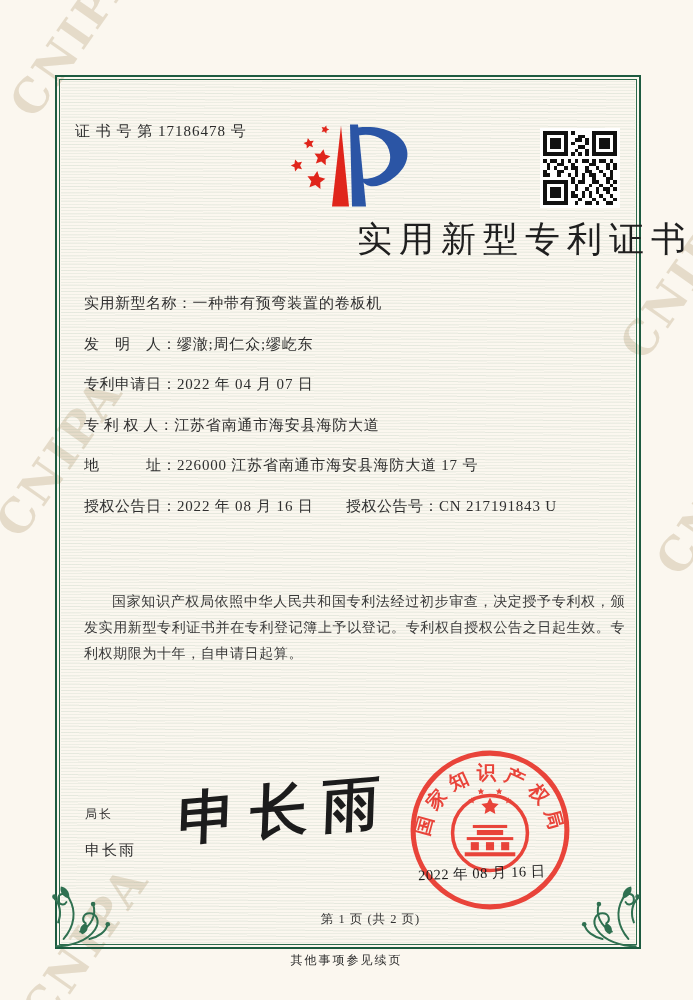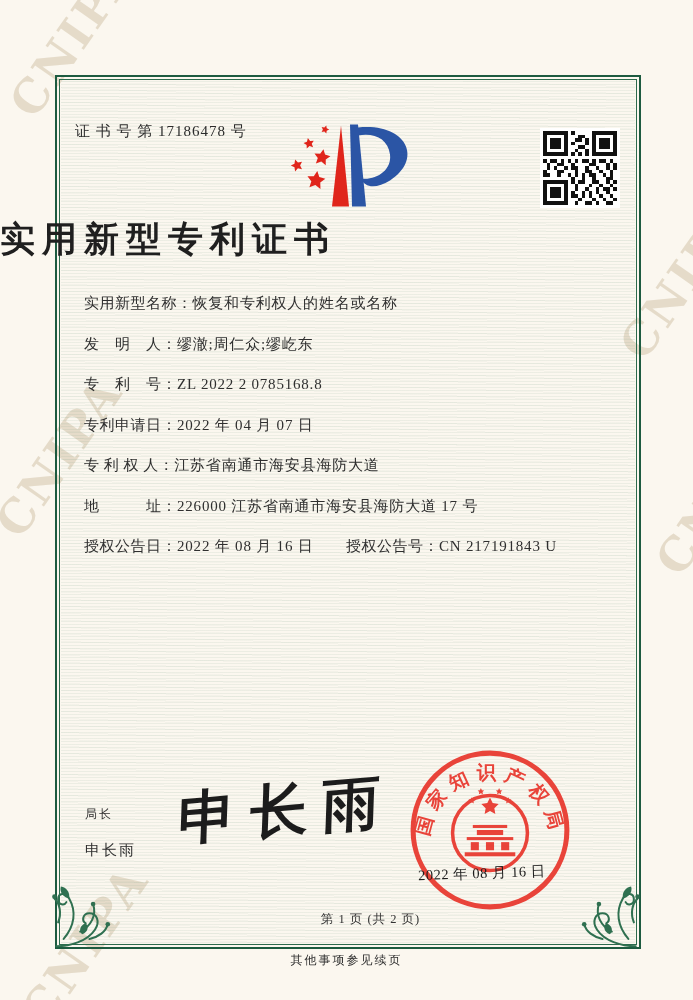--- a/index.html
+++ b/index.html
@@ -51,21 +51,21 @@
     font-size:15px;letter-spacing:1px;color:#2b2b2b;z-index:2;
   }
 
   .logo{position:absolute;left:278px;top:116px;width:160px;height:100px;z-index:2;}
 
   .qr{position:absolute;left:540px;top:128px;width:74px;height:74px;background:#fff;padding:3px;z-index:2;}
   .qr svg{display:block;width:100%;height:100%;}
 
   .title{
     position:absolute;left:0;right:0;top:216px;
-    text-align:left;font-size:35px;font-weight:bold;
+    text-align:right;font-size:35px;font-weight:normal;
     letter-spacing:7px;color:#1f1f1f;z-index:2;
   }
 
   .fields{position:absolute;left:84px;top:294px;width:545px;z-index:2;}
   .frow{height:40.5px;font-size:15px;white-space:nowrap;}
   .frow .lab{letter-spacing:.5px;}
   .frow .val{letter-spacing:.8px;}
   .grant-no-group{position:absolute;left:262px;display:inline-block;}
 
   .paras{
@@ -192,46 +192,44 @@
         <path d="M10 19h1v1h-1z M14 19h1v1h-1z M17 19h1v1h-1z M20 19h1v1h-1z"></path>
         <path d="M9 20h1v1h-1z M12 20h2v1h-2z M15 20h1v1h-1z M18 20h2v1h-2z"></path>
       </g>
     </svg>
   </div>
 
   <div class="title">实用新型专利证书</div>
 
   <div class="fields">
     <div class="frow">
-      <span class="lab">实用新型名称：</span><span class="val">恢复和专利权人的姓名或名称</span>
+      <span class="lab">实用新型名称：</span><span class="val">一种带有预弯装置的卷板机</span>
     </div>
     <div class="frow">
       <span class="lab">发　明　人：</span><span class="val">缪澈;周仁众;缪屹东</span>
-    </div>
-    <div class="frow">
-      <span class="lab">专　利　号：</span><span class="val">ZL 2022 2 0785168.8</span>
     </div>
     <div class="frow">
       <span class="lab">专利申请日：</span><span class="val">2022 年 04 月 07 日</span>
     </div>
     <div class="frow">
       <span class="lab">专 利 权 人：</span><span class="val">江苏省南通市海安县海防大道</span>
     </div>
     <div class="frow">
       <span class="lab">地　　　址：</span><span class="val">226000 江苏省南通市海安县海防大道 17 号</span>
     </div>
     <div class="frow" style="position:relative;">
       <span class="lab">授权公告日：</span><span class="val">2022 年 08 月 16 日</span>
       <span class="grant-no-group">
         <span class="lab">授权公告号：</span><span class="val">CN 217191843 U</span>
       </span>
     </div>
   </div>
 
   <div class="paras">
+    <p>国家知识产权局依照中华人民共和国专利法经过初步审查，决定授予专利权，颁发实用新型专利证书并在专利登记簿上予以登记。专利权自授权公告之日起生效。专利权期限为十年，自申请日起算。</p>
   </div>
 
   <div class="director-title">局长</div>
   <div class="director-name">申长雨</div>
   <div class="autograph">申长雨</div>
 
   <svg class="seal" viewBox="0 0 170 170">
     <g opacity="0.92">
       <circle cx="85" cy="85" r="76" fill="none" stroke="#e8352b" stroke-width="5"></circle>
       <path id="sealArc" d="M 25 95 A 60 60 0 1 1 145 95" fill="none"></path>

